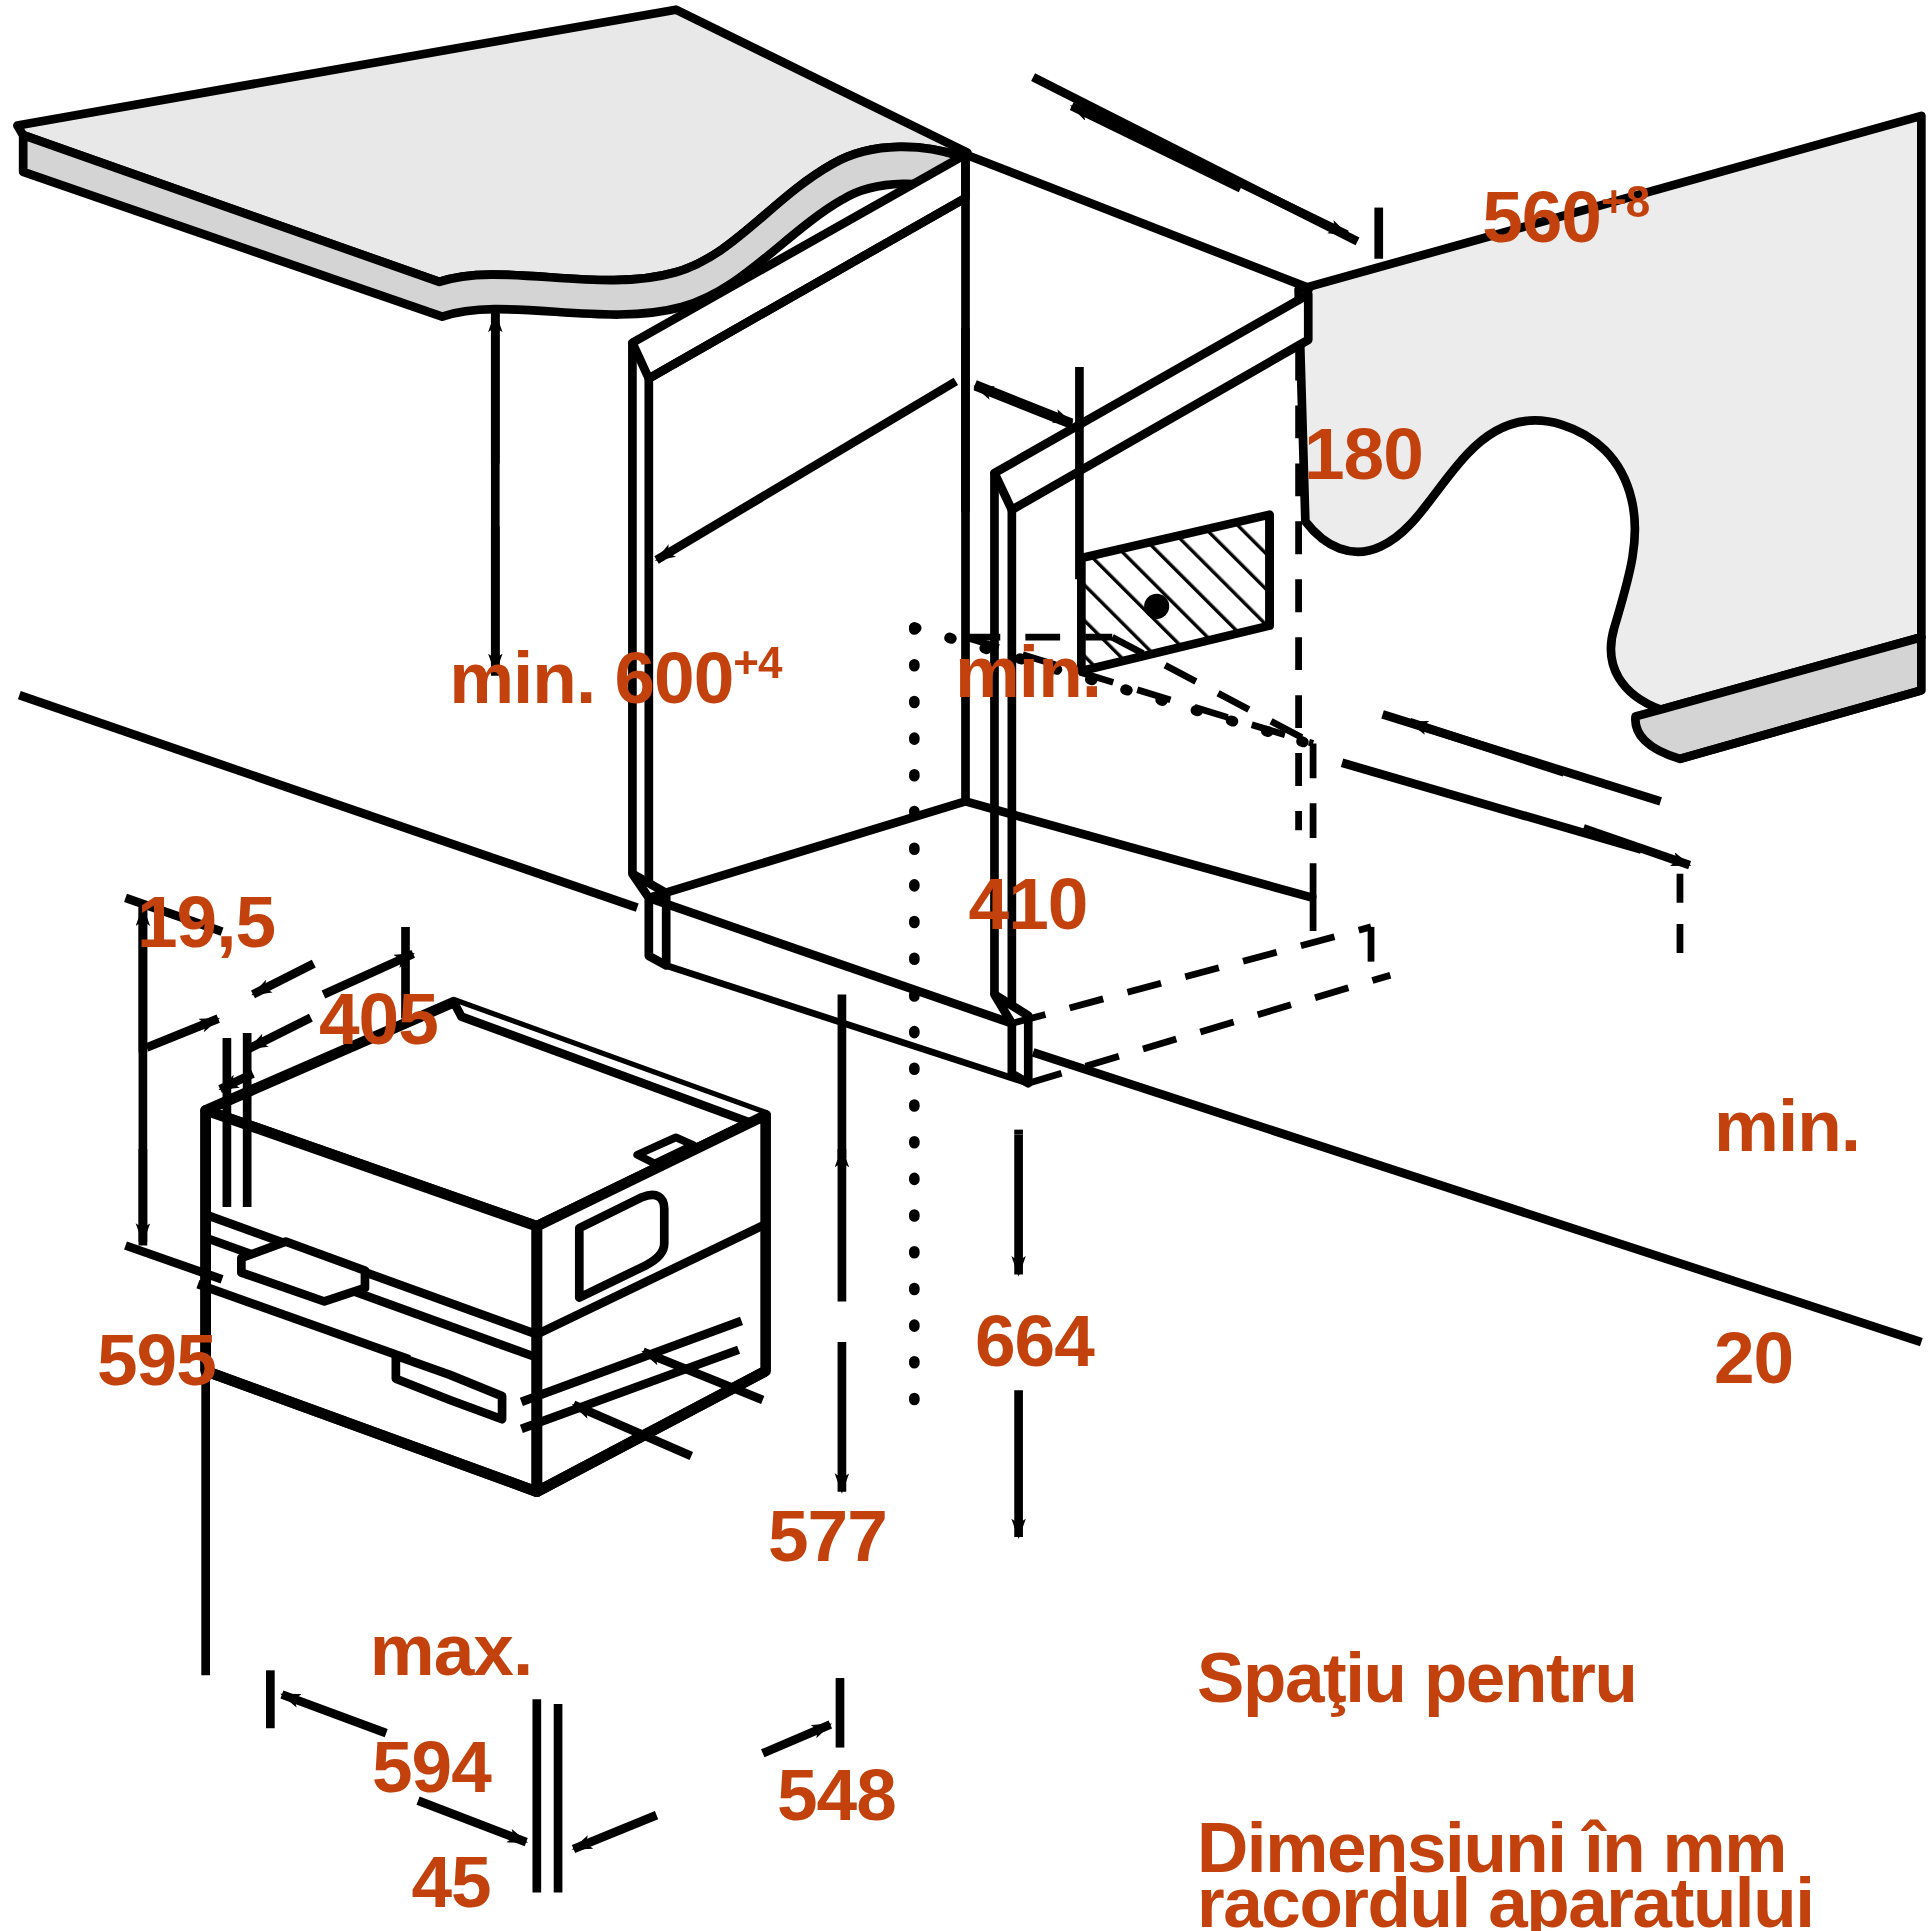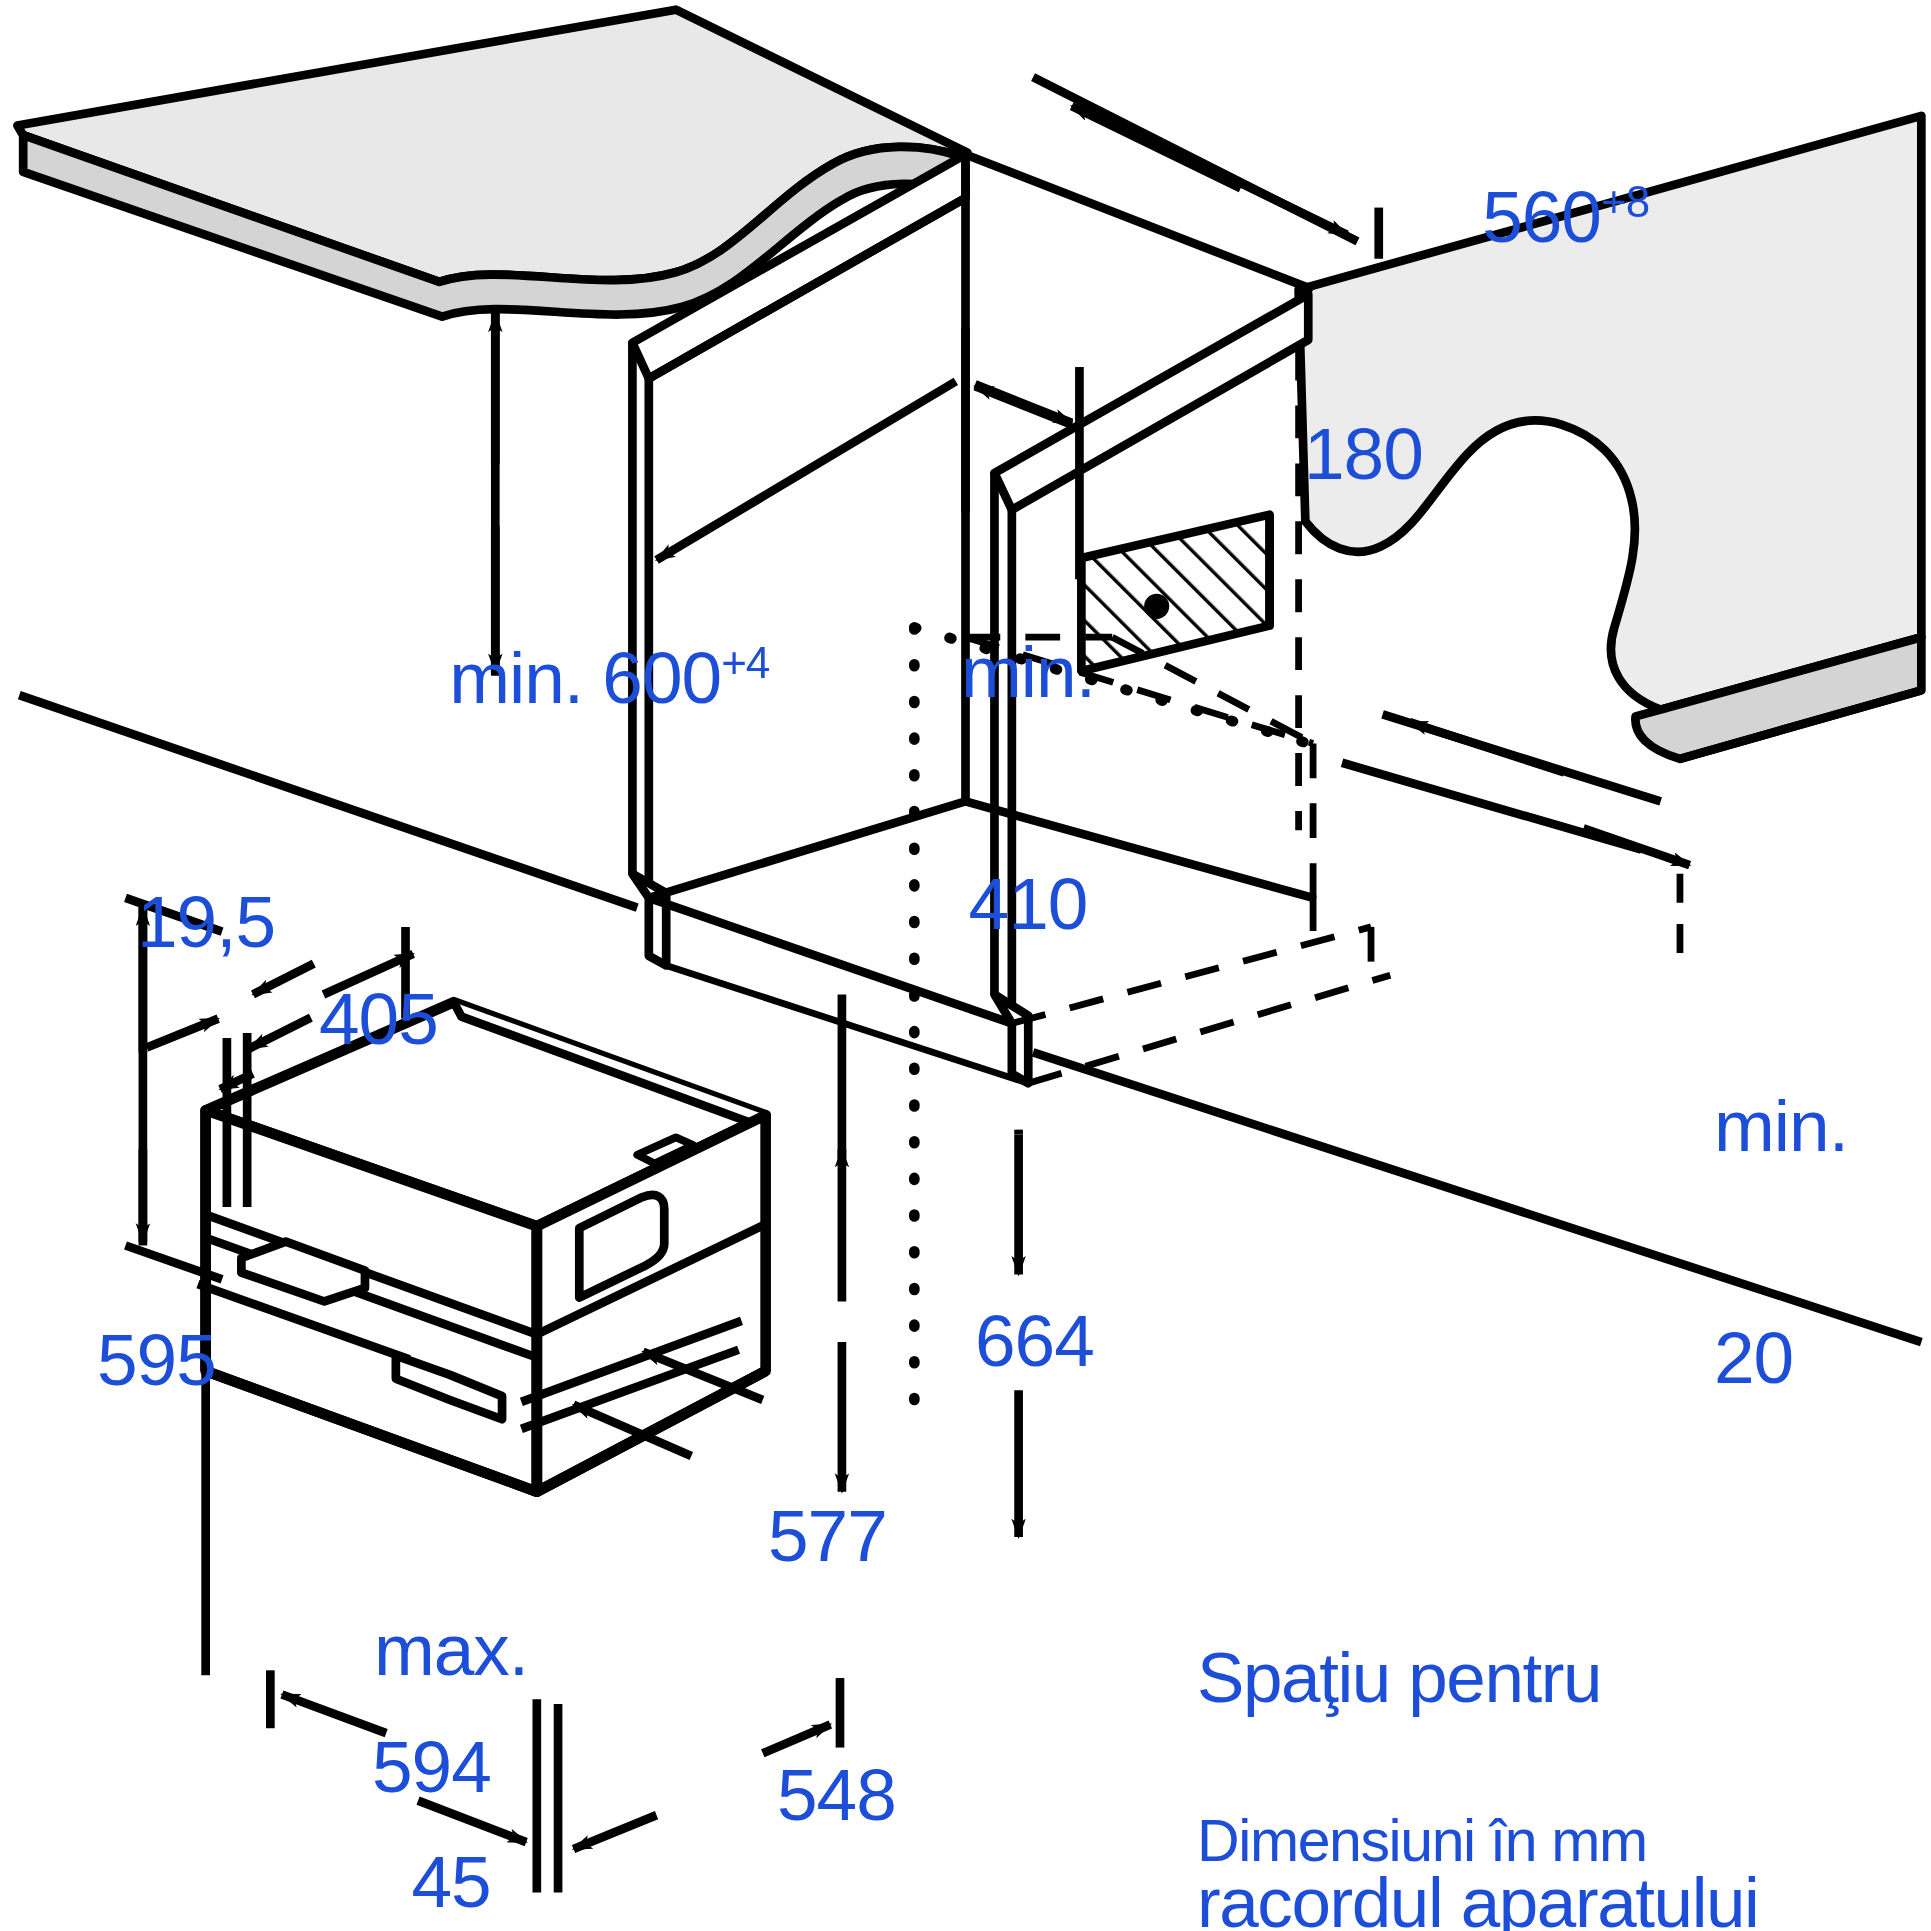--- a/index.html
+++ b/index.html
@@ -1,25 +1,25 @@
 <!DOCTYPE html>
 <html><head>
 <meta charset="utf-8">
 <style>
   html,body{margin:0;padding:0;background:#fff;}
   body{width:1931px;height:1931px;overflow:hidden;
        font-family:"Liberation Sans", sans-serif;}
   #stage{position:relative;width:1931px;height:1931px;background:#ffffff;}
   svg#art{position:absolute;left:0;top:0;width:1931px;height:1931px;}
-  .lbl{position:absolute;color:#1d4ed8;font-family:"Liberation Sans",sans-serif;
-       font-weight:400;white-space:pre;line-height:1.06;}
+  .lbl{position:absolute;color:#c2410c;font-family:"Liberation Sans",sans-serif;
+       font-weight:700;white-space:pre;line-height:1.06;}
   .dim{font-size:73px;letter-spacing:-1px;}
   .sup{font-size:44px;vertical-align:super;line-height:0;}
   .note{font-size:71px;letter-spacing:-1.4px;}
-  .caption{font-size:59px;letter-spacing:-1.4px;}
+  .caption{font-size:71px;letter-spacing:-1.4px;}
   .ctr{text-align:center;}
 </style>
 </head>
 <body>
 
 <div id="stage">
 
   <svg id="art" viewBox="0 0 2000 2000">
     <defs>
       <marker id="ah" markerWidth="22" markerHeight="22" refX="19" refY="7.5" orient="auto" markerUnits="userSpaceOnUse">

